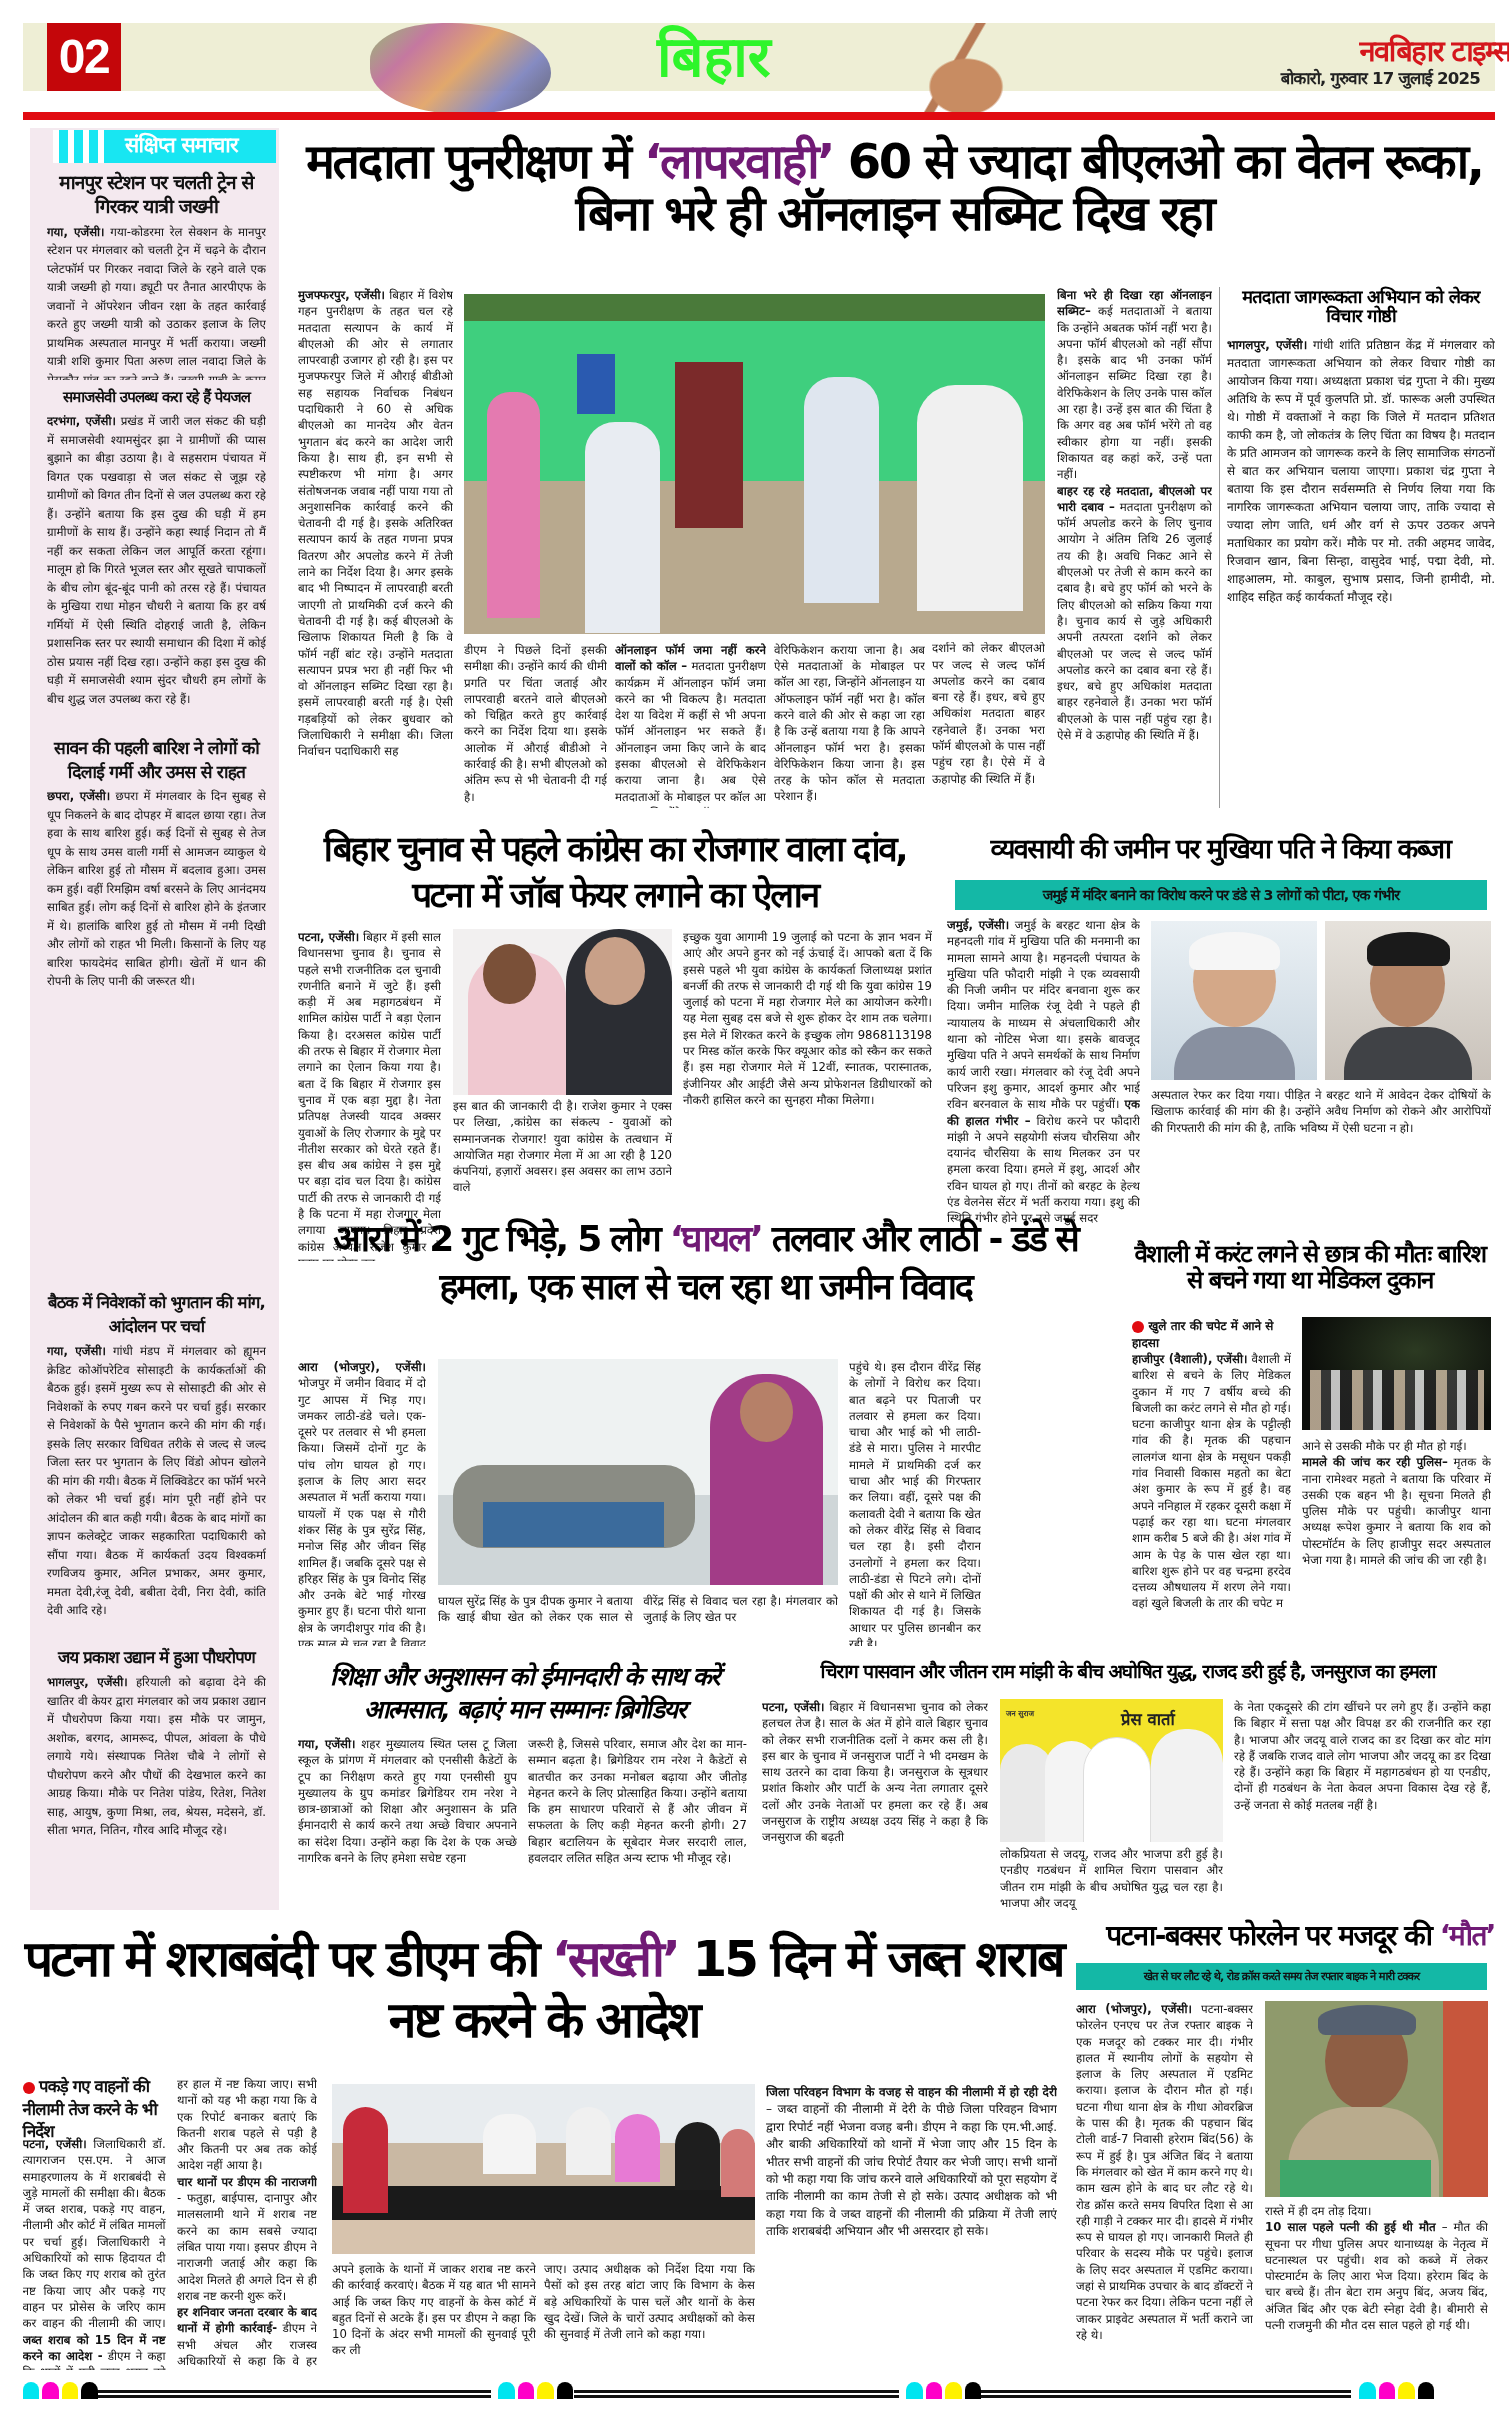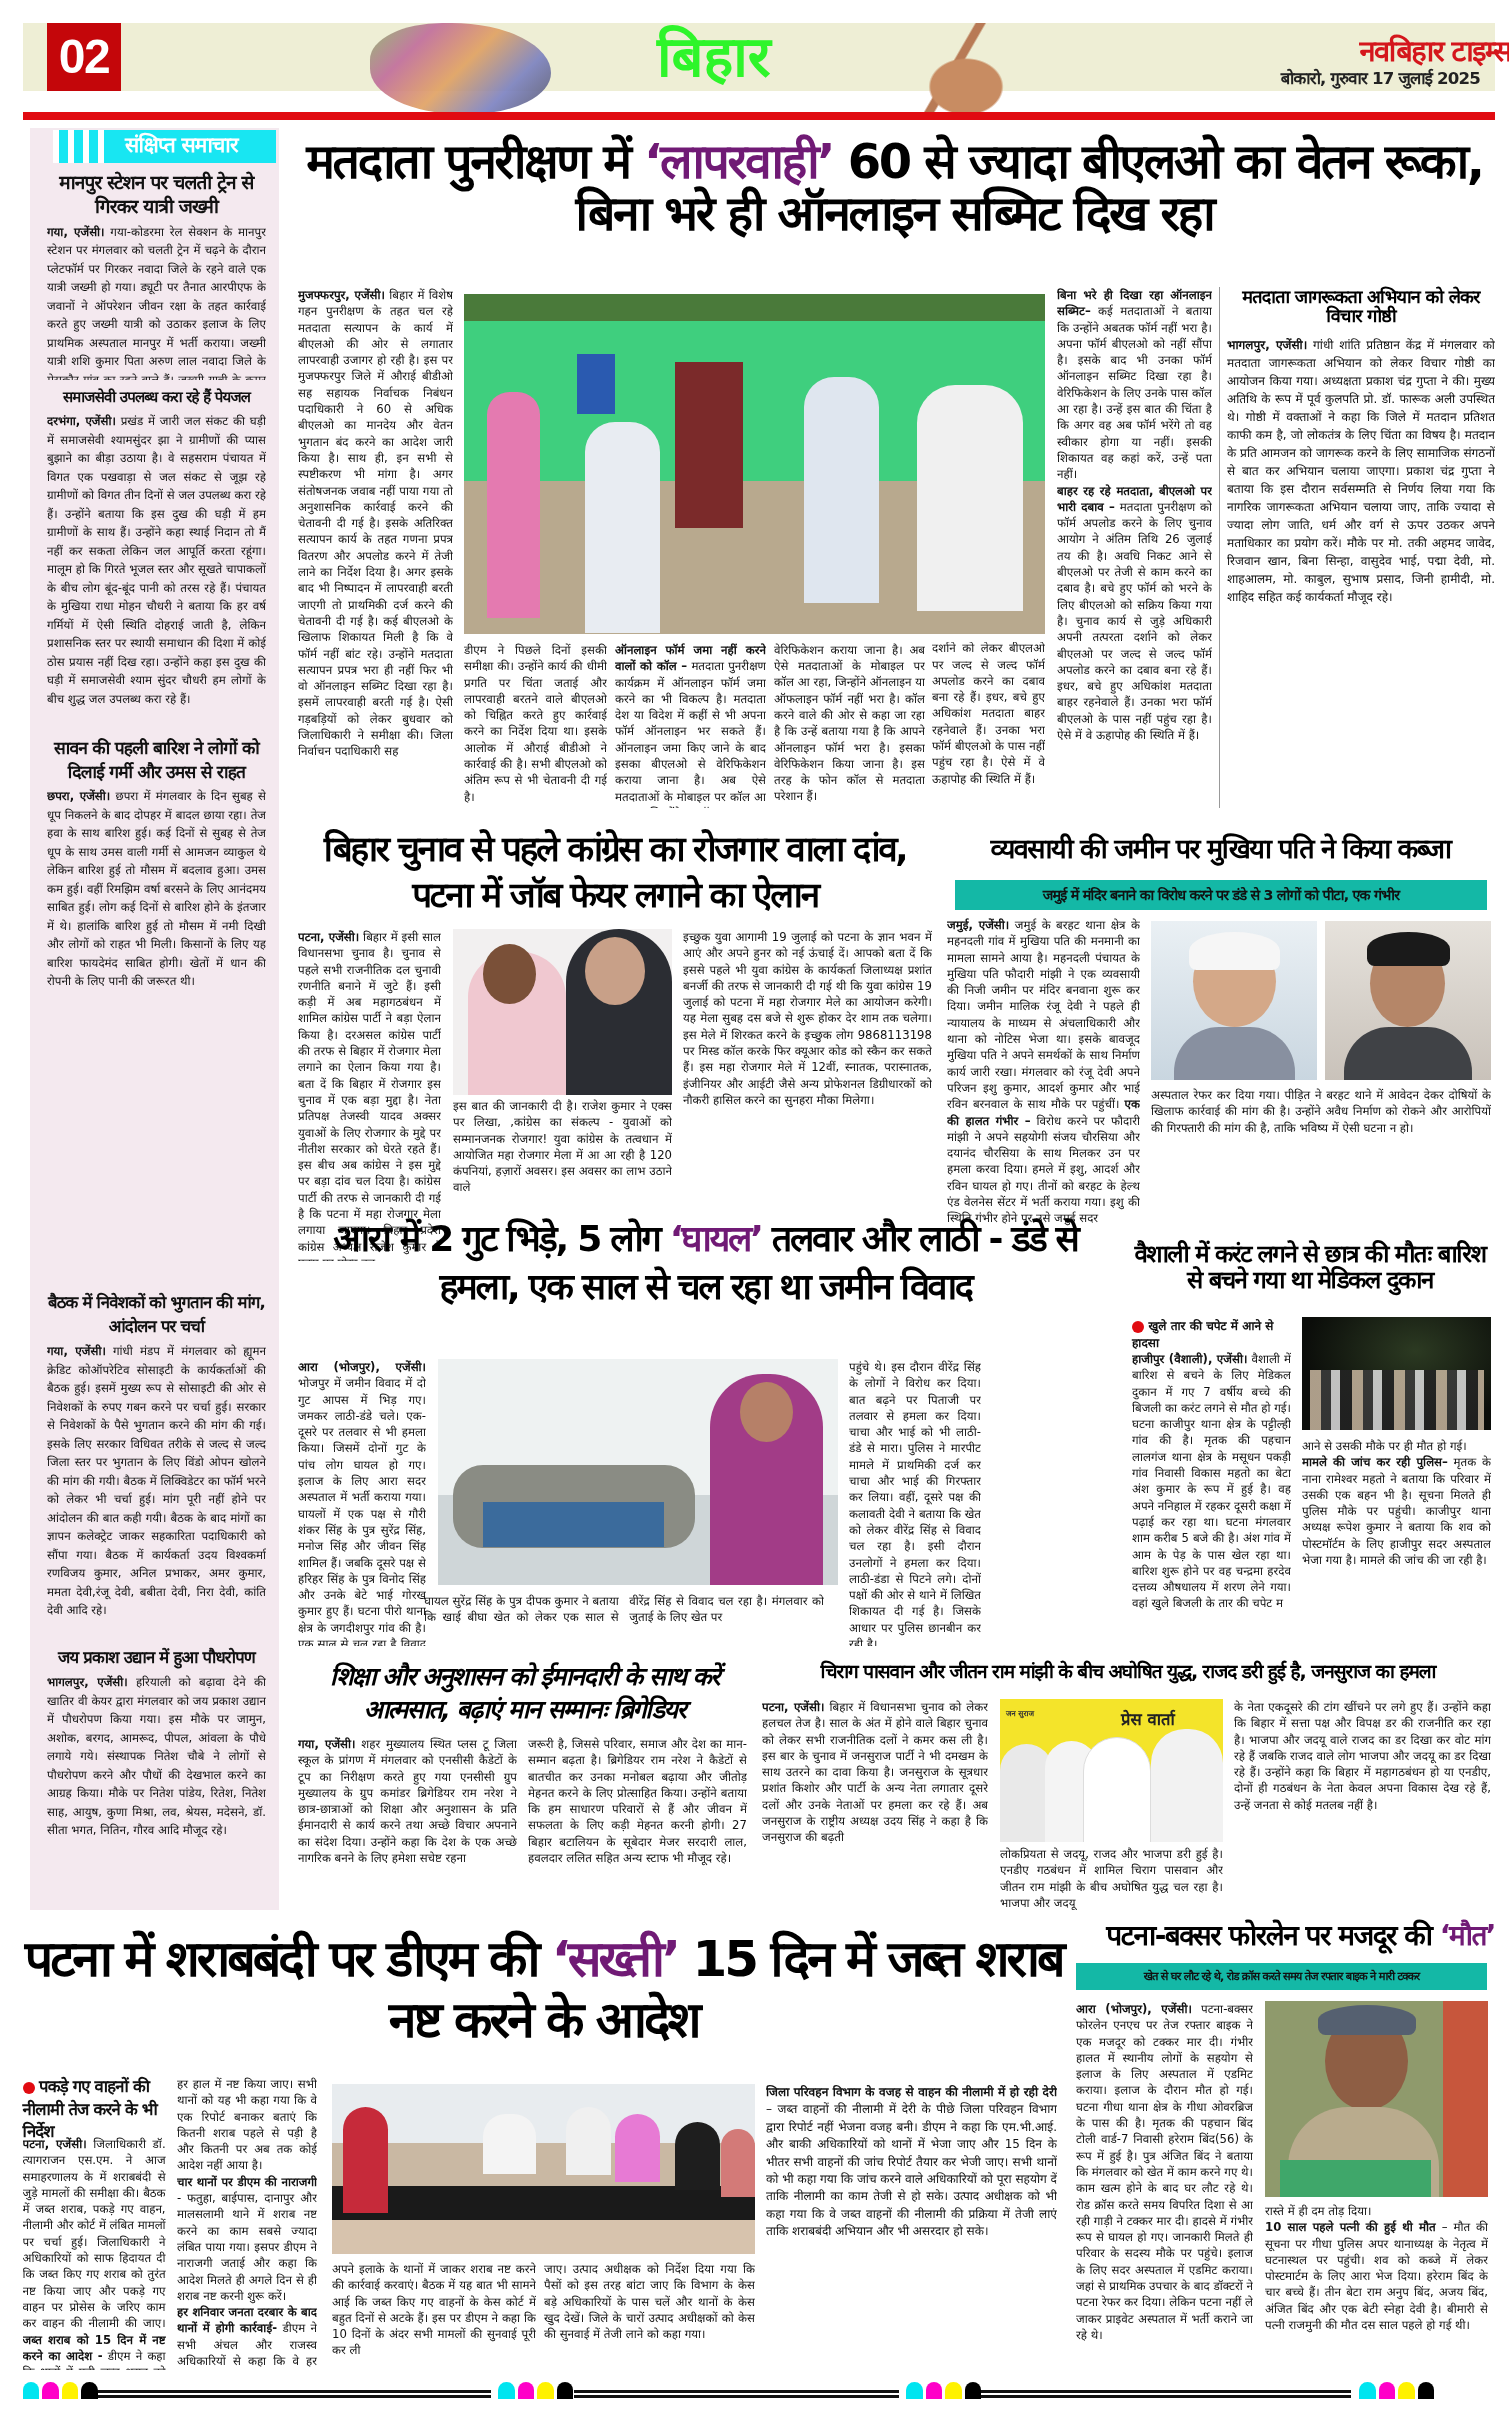--- a/index.html
+++ b/index.html
@@ -195,21 +195,21 @@
 <div class="col body" style="left:298px; top:1359px; width:128px; height:287px;">
   <b>आरा (भोजपुर), एजेंसी।</b>
   <span>भोजपुर में जमीन विवाद में दो गुट आपस में भिड़ गए। जमकर लाठी-डंडे चले। एक-दूसरे पर तलवार से भी हमला किया। जिसमें दोनों गुट के पांच लोग घायल हो गए। इलाज के लिए आरा सदर अस्पताल में भर्ती कराया गया। घायलों में एक पक्ष से गौरी शंकर सिंह के पुत्र सुरेंद्र सिंह, मनोज सिंह और जीवन सिंह शामिल हैं। जबकि दूसरे पक्ष से हरिहर सिंह के पुत्र विनोद सिंह और उनके बेटे भाई गोरख कुमार हुए हैं। घटना पीरो थाना क्षेत्र के जगदीशपुर गांव की है। एक साल से चल रहा है विवाद -</span>
 </div>
 <div class="photo" style="left:438px; top:1359px; width:400px; height:226px; background:linear-gradient(180deg,#eef2f2 0 60%, #cfd6d8 60%);">
   <div class="abs" style="left:15px; top:106px; width:242px; height:83px; background:#8a8c84; border-radius:30px;"></div>
   <div class="abs" style="left:45px; top:143px; width:181px; height:45px; background:#3b6b9c;"></div>
   <div class="abs" style="left:272px; top:15px; width:113px; height:211px; background:#a23c87; border-radius:53px 53px 0 0;"></div>
   <div class="abs" style="left:302px; top:22.6px; width:53px; height:60px; background:#b68068; border-radius:50%;"></div>
 </div>
-<div class="col body" style="left:424px; top:1593px; width:400px; height:53px; columns:2; column-gap:10.6px;">
+<div class="col body" style="left:438px; top:1593px; width:400px; height:53px; columns:2; column-gap:10.6px;">
   <span>घायल सुरेंद्र सिंह के पुत्र दीपक कुमार ने बताया कि खाई बीघा खेत को लेकर एक साल से वीरेंद्र सिंह से विवाद चल रहा है। मंगलवार को जुताई के लिए खेत पर</span>
 </div>
 <div class="col body" style="left:849px; top:1359px; width:132px; height:287px;">
   <span>पहुंचे थे। इस दौरान वीरेंद्र सिंह के लोगों ने विरोध कर दिया। बात बढ़ने पर पिताजी पर तलवार से हमला कर दिया। चाचा और भाई को भी लाठी-डंडे से मारा। पुलिस ने मारपीट मामले में प्राथमिकी दर्ज कर चाचा और भाई की गिरफ्तार कर लिया। वहीं, दूसरे पक्ष की कलावती देवी ने बताया कि खेत को लेकर वीरेंद्र सिंह से विवाद चल रहा है। इसी दौरान उनलोगों ने हमला कर दिया। लाठी-डंडा से पिटने लगे। दोनों पक्षों की ओर से थाने में लिखित शिकायत दी गई है। जिसके आधार पर पुलिस छानबीन कर रही है।</span>
 </div>
 
 <div class="abs headline" style="left:1125px; top:1242px; width:370px; font-size:24px; text-align:center; letter-spacing:-1.5px;">वैशाली में करंट लगने से छात्र की मौतः बारिश से बचने गया था मेडिकल दुकान</div>
 <div class="abs" style="left:1132px; top:1317px; width:159px; font:bold 12px 'DejaVu Sans', sans-serif;">
   <span class="dot"></span><span>खुले तार की चपेट में आने से हादसा</span>
 </div>

